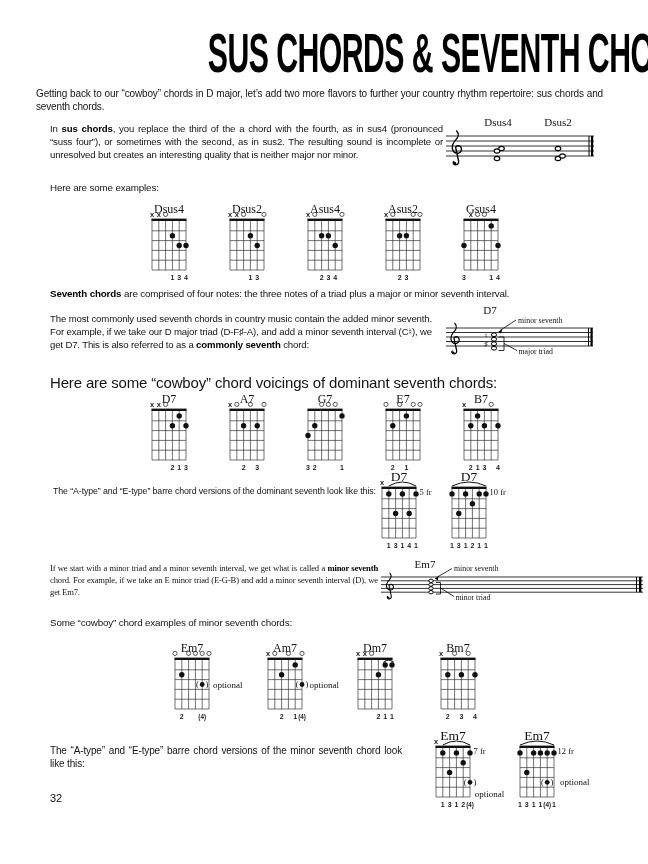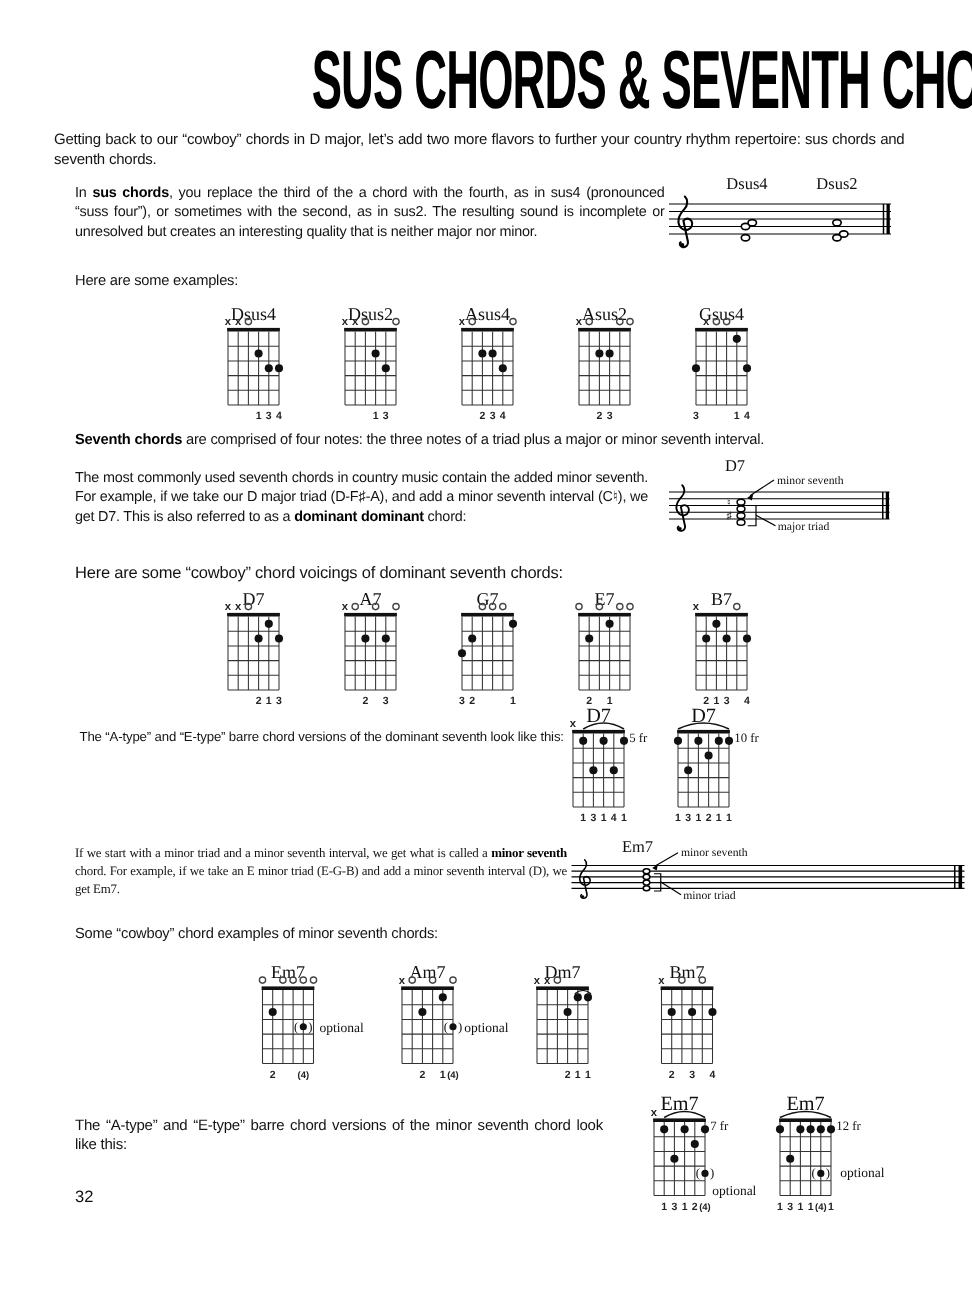--- a/index.html
+++ b/index.html
@@ -9,21 +9,21 @@
   .title-wrap{left:0;top:26px;width:648px;text-align:center;}
   .title-inner{display:inline-block;font-weight:bold;font-size:55px;line-height:1;
        color:#000;transform:scaleX(0.55);transform-origin:50% 50%;letter-spacing:-1px;white-space:nowrap;}
   .para{font-size:10px;line-height:13.4px;text-align:justify;letter-spacing:-0.15px;color:#141414;}
   .para b{font-weight:bold;color:#000;}
   #p-intro{left:36px;top:87px;width:567px;}
   #p-sus{left:50px;top:123px;width:393px;font-size:9.6px;line-height:12.8px;}
   #p-examples{left:50px;top:181px;width:400px;font-size:9.8px;}
   #p-seventh{left:50px;top:287px;width:592px;font-size:9.8px;}
   #p-dominant{left:50px;top:313px;width:382px;font-size:9.6px;line-height:12.8px;}
-  #p-voicings{left:50px;top:376px;width:450px;font-size:11px;}
+  #p-voicings{left:50px;top:376px;width:450px;font-size:15px;}
   #p-barre-dom{left:53px;top:485px;font-size:8.8px;white-space:nowrap;letter-spacing:-0.1px;}
   #p-minor{left:50px;top:562px;width:328px;font-size:8.6px;line-height:12.2px;font-family:Liberation Serif, serif;}
   #p-min-ex{left:50px;top:616px;width:400px;font-size:9.8px;}
   #p-barre-min{left:50px;top:744px;width:352px;}
   #pagenum{left:50px;top:792px;font-size:11px;color:#111;}
   .chord-row{position:absolute;display:flex;align-items:flex-start;}
   .chordbox{flex:0 0 auto;}
   svg{display:block;}
   svg .cname{font-family:"Liberation Serif","DejaVu Serif",serif;font-size:12px;fill:#111;}
   svg .cname.big{font-size:13.5px;}
@@ -45,21 +45,21 @@
 <body>
 
 <div class="abs title-wrap">
   <span class="title-inner">SUS CHORDS &amp; SEVENTH CHORDS</span>
 </div>
 
 <div class="abs para" id="p-intro"><span>Getting back to our “cowboy” chords in D major, let’s add two more flavors to further your country rhythm repertoire: sus chords and seventh chords.</span></div>
 <div class="abs para" id="p-sus"><span>In </span><b>sus chords</b><span>, you replace the third of the a chord with the fourth, as in sus4 (pronounced “suss four”), or sometimes with the second, as in sus2. The resulting sound is incomplete or unresolved but creates an interesting quality that is neither major nor minor.</span></div>
 <div class="abs para" id="p-examples"><span>Here are some examples:</span></div>
 <div class="abs para" id="p-seventh"><b>Seventh chords</b><span> are comprised of four notes: the three notes of a triad plus a major or minor seventh interval.</span></div>
-<div class="abs para" id="p-dominant"><span>The most commonly used seventh chords in country music contain the added minor seventh. For example, if we take our D major triad (D-F♯-A), and add a minor seventh interval (C♮), we get D7. This is also referred to as a </span><b>dominant dominant</b><span> chord:</span></div>
+<div class="abs para" id="p-dominant"><span>The most commonly used seventh chords in country music contain the added minor seventh. For example, if we take our D major triad (D-F♯-A), and add a minor seventh interval (C♮), we get D7. This is also referred to as a </span><b>commonly seventh</b><span> chord:</span></div>
 <div class="abs para" id="p-voicings"><span>Here are some “cowboy” chord voicings of dominant seventh chords:</span></div>
 <div class="abs para" id="p-barre-dom"><span>The “A-type” and “E-type” barre chord versions of the dominant seventh look like this:</span></div>
 <div class="abs para" id="p-minor"><span>If we start with a minor triad and a minor seventh interval, we get what is called a </span><b>minor seventh</b><span> chord. For example, if we take an E minor triad (E-G-B) and add a minor seventh interval (D), we get Em7.</span></div>
 <div class="abs para" id="p-min-ex"><span>Some “cowboy” chord examples of minor seventh chords:</span></div>
 <div class="abs para" id="p-barre-min"><span>The “A-type” and “E-type” barre chord versions of the minor seventh chord look like this:</span></div>
 <div class="abs" id="pagenum">32</div>
 
 <svg class="abs" style="left:440px;top:116px;" width="170" height="56" viewBox="0 0 170 56">
   <defs>
     <g id="clefpath">

